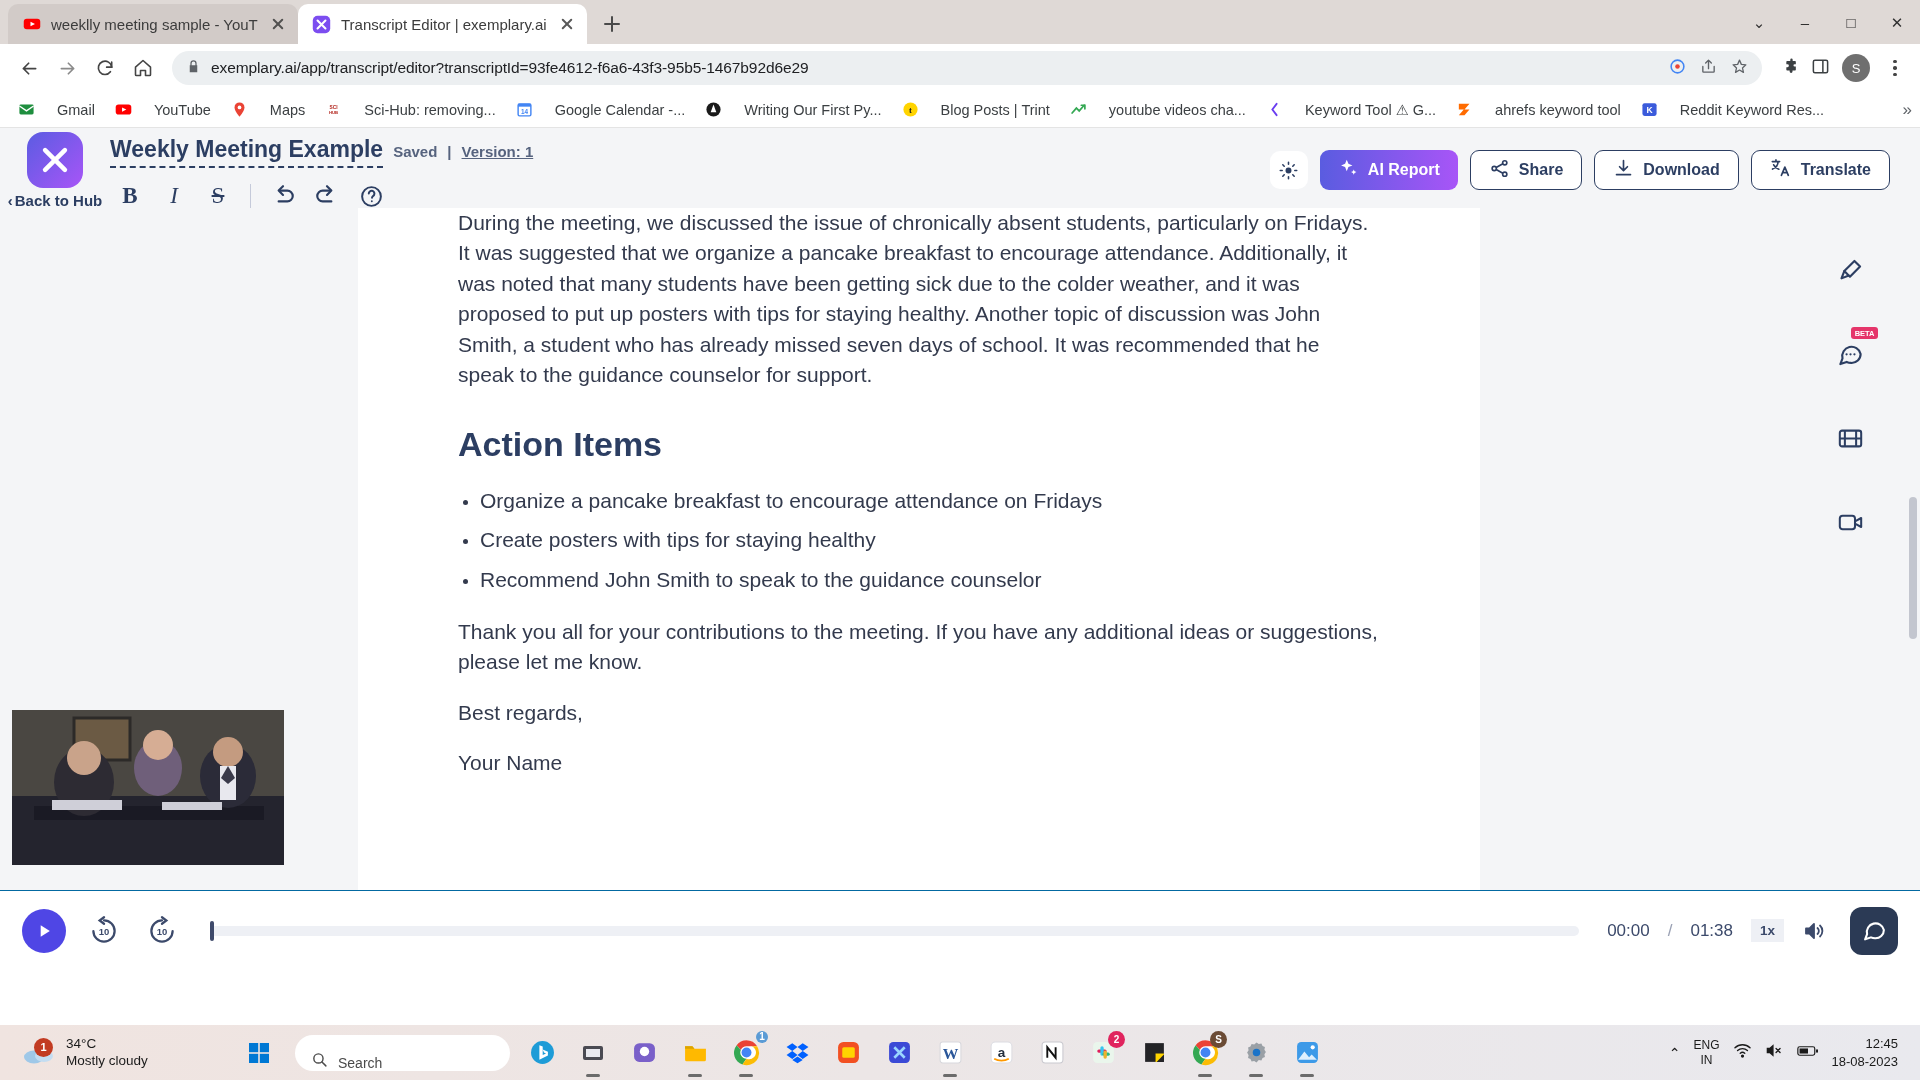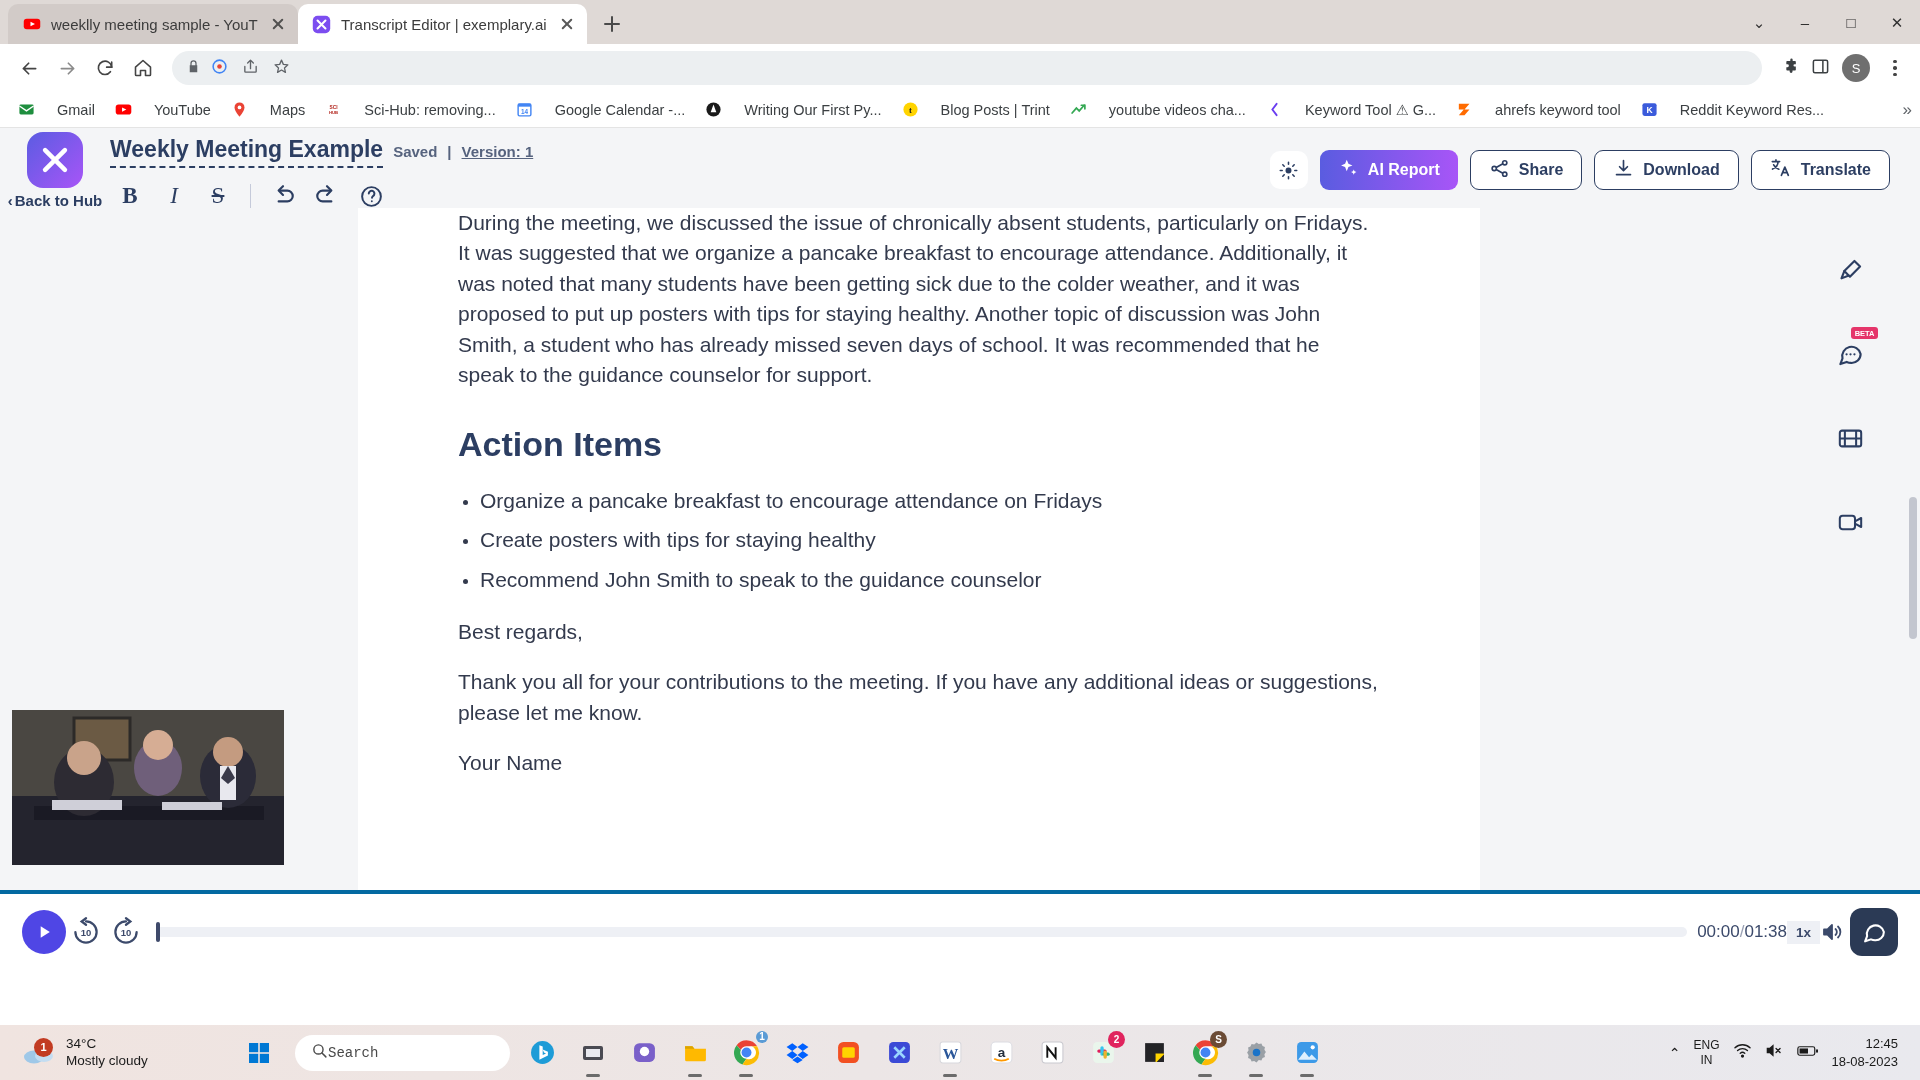--- a/index.html
+++ b/index.html
@@ -158,22 +158,22 @@
 
   
   .video-thumb {
     position: absolute; left: 12px; bottom: 105px; width: 272px; height: 155px;
     overflow: hidden; background: #2b2a33;
   }
 
   
   .player {
     position: absolute; left: 0; right: 0; bottom: 0; height: 80px; background: #fff;
-    display: flex; align-items: center; padding: 0 22px; gap: 0;
-    border-top: 4px solid #0369a1;
+    display: flex; align-items: center; padding: 0 22px; gap: 18px;
+    border-top: 1px solid #0369a1;
   }
   .play-btn {
     width: 44px; height: 44px; border-radius: 50%; background: #4f46e5;
     display: flex; align-items: center; justify-content: center; flex: 0 0 44px;
   }
   .skip-btn { width: 40px; height: 40px; display: flex; align-items: center; justify-content: center; color: #3c4a6b; position: relative; }
   .skip-num { position: absolute; font-size: 9.5px; font-weight: bold; top: 15px; left: 0; width: 100%; text-align: center; }
   .seek { flex: 1 1 auto; height: 10px; background: #eef0f5; border-radius: 5px; position: relative; margin: 0 10px; }
   .seek-head { position: absolute; left: 0; top: -5px; width: 4px; height: 20px; background: #3f4a6b; border-radius: 2px; }
   .time { font-size: 17px; color: #3c4a6b; font-family: "Liberation Sans", sans-serif; }
@@ -197,22 +197,22 @@
   .weather-txt { font-size: 13.5px; color: #1b1b1b; line-height: 1.25; }
   .tb-center { flex: 1 1 auto; display: flex; align-items: center; gap: 13px; }
   .tb-icon { width: 38px; height: 38px; display: flex; align-items: center; justify-content: center; position: relative; }
   .tb-dot { position: absolute; bottom: -5px; left: 50%; transform: translateX(-50%); width: 14px; height: 3px; background: #6b6b6b; border-radius: 2px; }
   .tb-badge {
     position: absolute; top: -3px; right: -3px; background: #e0245e; color: #fff;
     font-size: 10px; border-radius: 50%; width: 17px; height: 17px;
     display: flex; align-items: center; justify-content: center; font-weight: bold;
   }
   .search-pill {
-    height: 36px; background: #fff; border-radius: 18px; display: flex; align-items: center;
-    padding: 0 16px; width: 215px; margin-left: 4px; font-family: Liberation Mono, monospace;
+    height: 36px; background: #fff; border-radius: 18px; display: flex; align-items: flex-end;
+    gap: 10px; padding: 0 16px; width: 215px; margin-left: 4px;
   }
   .search-pill span { font-size: 14px; color: #4a4a4a; }
   .tb-right { display: flex; align-items: center; gap: 13px; padding-right: 12px; }
   .lang { font-size: 12px; color: #1b1b1b; text-align: center; line-height: 1.2; }
   .clock { font-size: 13px; color: #1b1b1b; text-align: right; line-height: 1.35; }
 </style>
 </head>
 <body>
 
 <div id="browser">
@@ -278,20 +278,21 @@
           <path d="M3 11l9-8 9 8v9a1 1 0 01-1 1h-5v-6H9v6H4a1 1 0 01-1-1z"></path>
         </svg>
     </div>
 
     <div class="omnibox">
       <span>
         <svg viewBox="0 0 24 24" width="15" height="15" fill="#5f6368">
             <path d="M12 2a5 5 0 00-5 5v3H6v11h12V10h-1V7a5 5 0 00-5-5zm-3 8V7a3 3 0 016 0v3z"></path>
           </svg>
       </span>
+      <span class="url">exemplary.ai/app/transcript/editor?transcriptId=93fe4612-f6a6-43f3-95b5-1467b92d6e29</span>
       <span class="omni-right">
         <span>
           <svg viewBox="0 0 24 24" width="17" height="17">
               <circle cx="12" cy="12" r="9" fill="none" stroke="#4285f4" stroke-width="2.2"></circle>
               <circle cx="12" cy="12" r="3.2" fill="#ea4335"></circle>
             </svg>
         </span>
         <span>
           <svg viewBox="0 0 24 24" width="17" height="17" fill="none" stroke="#5f6368" stroke-width="1.9" stroke-linecap="round" stroke-linejoin="round">
               <path d="M4 12v7a1 1 0 001 1h14a1 1 0 001-1v-7"></path>
@@ -532,22 +533,22 @@
     <div class="editor-wrap">
       <div class="editor-gutter"></div>
       <div class="doc">
         <p>During the meeting, we discussed the issue of chronically absent students, particularly on Fridays. It was suggested that we organize a pancake breakfast to encourage attendance. Additionally, it was noted that many students have been getting sick due to the colder weather, and it was proposed to put up posters with tips for staying healthy. Another topic of discussion was John Smith, a student who has already missed seven days of school. It was recommended that he speak to the guidance counselor for support.</p>
         <h2>Action Items</h2>
         <ul>
           <li>Organize a pancake breakfast to encourage attendance on Fridays</li>
           <li>Create posters with tips for staying healthy</li>
           <li>Recommend John Smith to speak to the guidance counselor</li>
         </ul>
+        <p>Thank you all for your contributions to the meeting. If you have any additional ideas or suggestions, please let me know.</p>
         <p>Best regards,</p>
-        <p>Thank you all for your contributions to the meeting. If you have any additional ideas or suggestions, please let me know.</p>
         <p>Your Name</p>
       </div>
     </div>
 
     <div class="rail">
       <div class="rail-btn">
         <svg viewBox="0 0 24 24" width="27" height="27" fill="none" stroke="#2c3e62" stroke-width="1.9" stroke-linecap="round" stroke-linejoin="round">
             <path d="M15.5 3.5l5 5-9 9-5-5z"></path>
             <path d="M6.5 12.5L4 19l6.5-2.5"></path>
           </svg>

